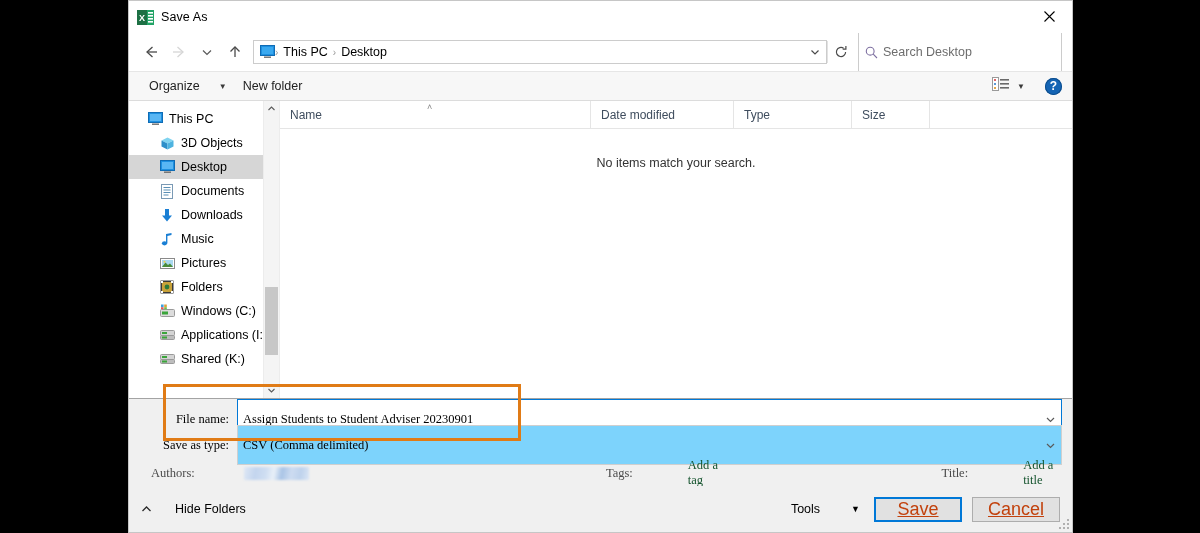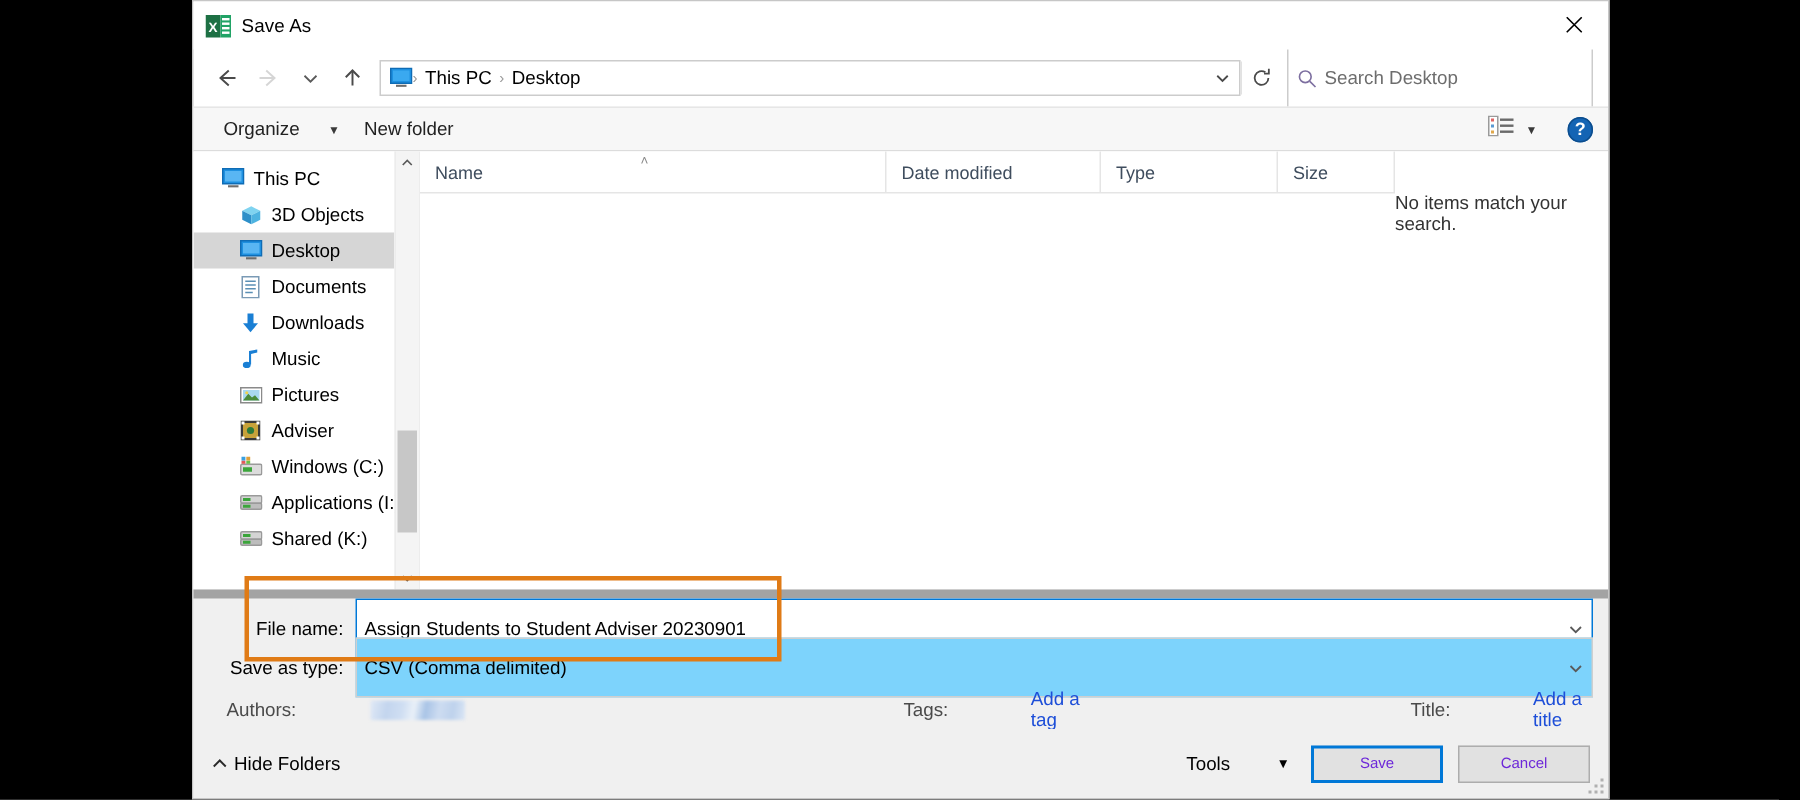--- a/index.html
+++ b/index.html
@@ -264,21 +264,21 @@
     left: 1px;
     right: 1px;
     top: 186px;
     height: 68px;
     background: #c7c7c7;
   }
 
   .listpane {
     flex: 1 1 auto;
     display: flex;
-    flex-direction: row;
+    flex-direction: column;
     min-width: 0;
     background: #ffffff;
     border-left: 1px solid #ececec;
   }
   .colheader {
     height: 27px;
     flex: 0 0 auto;
     display: flex;
     align-items: stretch;
     border-bottom: 1px solid #e5e5e5;
@@ -311,24 +311,25 @@
     justify-content: center;
     padding-top: 27px;
     font-size: 12.5px;
     color: #333333;
   }
 
   
   .formarea {
     flex: 0 0 auto;
     background: #f0f0f0;
-    border-top: 6px solid #a3a3a3;
+    border-top: 1px solid #a3a3a3;
     padding: 9px 10px 0 10px;
     box-sizing: border-box;
     position: relative;
+    font-family: Liberation Serif, serif;
   }
   .formrow {
     display: flex;
     align-items: center;
     height: 22px;
     margin-bottom: 4px;
   }
   .formlabel {
     width: 90px;
     text-align: right;
@@ -380,21 +381,21 @@
   
   .metarow {
     display: flex;
     align-items: center;
     height: 26px;
     padding-left: 12px;
     font-size: 12.5px;
     gap: 39px;
   }
   .meta-label { color: #4a4a4a; }
-  .meta-link { color: #1d4ed8; margin-left: 16px; cursor: default; }
+  .meta-link { color: #14532d; margin-left: 16px; cursor: default; }
   .redacted {
     margin-left: 10px;
     width: 88px;
     height: 13px;
     background: linear-gradient(100deg,#dfe8f5 0%,#c3d5ee 18%,#cfdef2 34%,#e9f0f8 46%,#a9c4e6 58%,#cddcf1 72%,#bed2ec 86%,#dbe6f5 100%);
     filter: blur(1.1px);
     border-radius: 1px;
   }
   .meta-gap-a { width: 298px; }
   .meta-gap-b { width: 190px; }
@@ -406,47 +407,48 @@
     background: #f0f0f0;
     display: flex;
     align-items: center;
     padding: 0 12px 0 12px;
     box-sizing: border-box;
     position: relative;
   }
   .hide-folders {
     display: flex;
     align-items: center;
-    gap: 4px;
+    gap: 23px;
     font-size: 12.5px;
     color: #000000;
     cursor: default;
   }
   .footer-spacer { flex: 1 1 auto; }
   .tools {
     display: flex;
     align-items: center;
     gap: 31px;
     font-size: 12.5px;
     color: #000000;
     margin-right: 14px;
     cursor: default;
   }
   .btn {
     width: 88px;
     height: 25px;
-    font-size: 10px;
-    color: #6d28d9;
+    font-size: 18px;
+    color: #c2410c;
     display: flex;
     align-items: center;
     justify-content: center;
     background: #e1e1e1;
     border: 1px solid #adadad;
     box-sizing: border-box;
     cursor: default;
+    text-decoration: underline;
   }
   .btn.primary {
     border: 2px solid #0078d7;
     background: #e1e1e1;
     margin-right: 10px;
   }
   .grip {
     position: absolute;
     right: 3px;
     bottom: 3px;
@@ -662,21 +664,21 @@
             <svg width="14" height="14" viewBox="0 0 14 14">
               <rect x="0.5" y="0.5" width="13" height="13" fill="#3a3a3a"></rect>
               <rect x="2" y="2" width="10" height="10" fill="#c8a23a"></rect>
               <rect x="1" y="1" width="2" height="2" fill="#ffffff"></rect>
               <rect x="11" y="1" width="2" height="2" fill="#ffffff"></rect>
               <rect x="1" y="11" width="2" height="2" fill="#ffffff"></rect>
               <rect x="11" y="11" width="2" height="2" fill="#ffffff"></rect>
               <circle cx="7" cy="7" r="2.4" fill="#2d7a3a"></circle>
             </svg>
           </span>
-          <span>Adviser</span>
+          <span>Folders</span>
         </div>
 
         <div class="tree-item indent">
           <span class="tree-ico">
             <svg width="15" height="14" viewBox="0 0 15 14">
               <rect x="0.5" y="5.5" width="14" height="7" rx="1" fill="#dcdcdc" stroke="#9a9a9a"></rect>
               <rect x="2" y="7.5" width="6" height="3" fill="#3ba53b"></rect>
               <rect x="1" y="0.5" width="2.6" height="2.6" fill="#3aa0e0"></rect>
               <rect x="4.2" y="0.5" width="2.6" height="2.6" fill="#e0a03a"></rect>
               <rect x="1" y="3.2" width="2.6" height="2" fill="#e05a5a"></rect>

